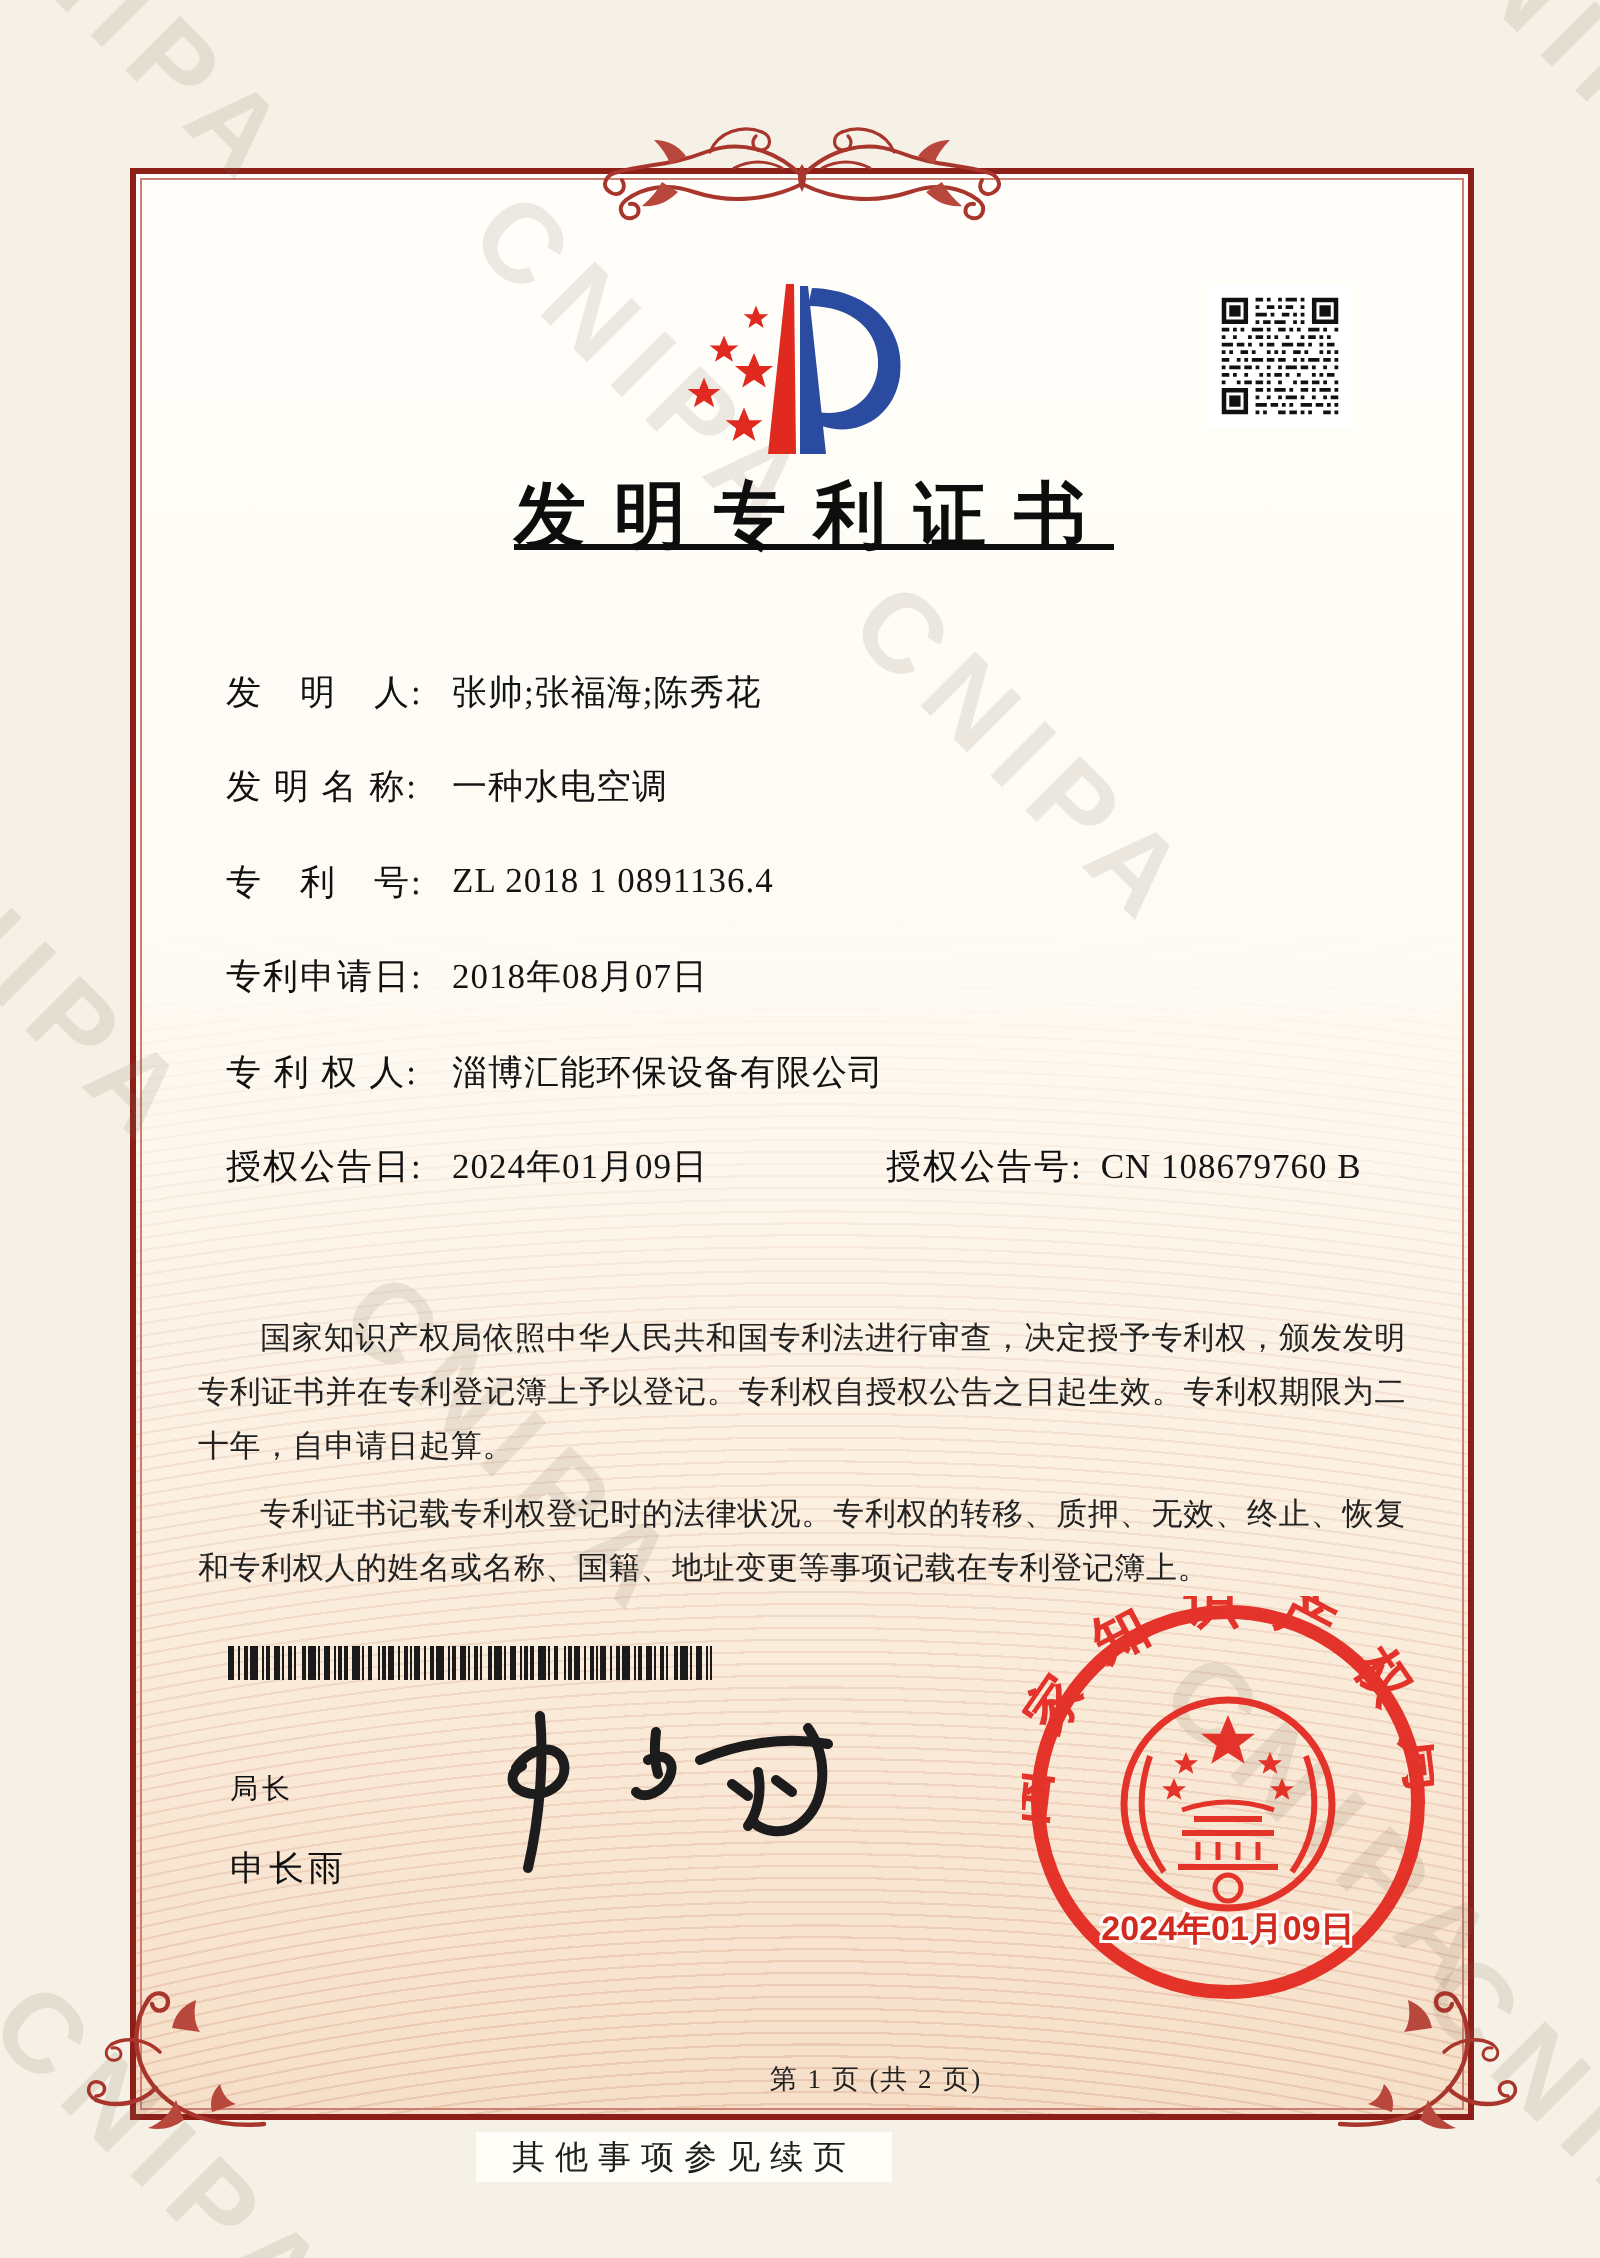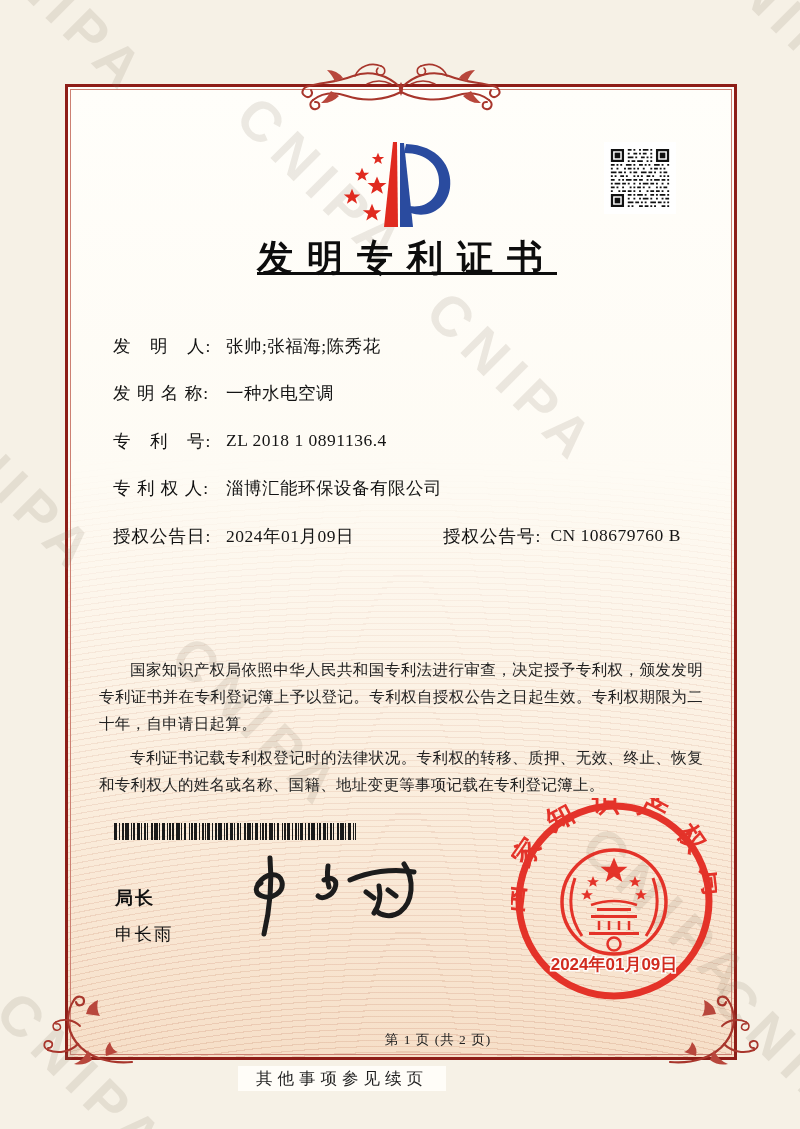--- a/index.html
+++ b/index.html
@@ -65,21 +65,21 @@
   .grant-group1{display:flex;align-items:flex-start;width:330px;}
   .grant-group2{display:flex;align-items:center;}
   
   .paras{position:absolute;left:99px;top:656px;width:604px;}
   .para{
     font-size:15.5px;line-height:27px;text-indent:2em;color:#222;
     text-align:justify;margin:0 0 7px 0;letter-spacing:.3px;
   }
   
   .barcode{position:absolute;left:114px;top:823px;}
-  .signer-title{position:absolute;left:115px;top:886px;font-size:18px;letter-spacing:2px;color:#111;font-family:"Liberation Sans",sans-serif;font-weight:bold;}
+  .signer-title{position:absolute;left:115px;top:886px;font-size:14px;letter-spacing:2px;color:#111;font-family:"Liberation Sans",sans-serif;}
   .signer-name{position:absolute;left:115px;top:922px;font-size:17.5px;letter-spacing:2px;color:#111;font-family:"Liberation Sans",sans-serif;}
   .signature{position:absolute;left:228px;top:850px;}
   .seal{position:absolute;left:511px;top:798px;}
   .page-no{
     position:absolute;left:65px;top:1031px;width:672px;text-align:center;
     font-size:13.5px;color:#222;letter-spacing:1px;padding-left:37px;
   }
   .note{
     position:absolute;left:0;top:1068px;width:684px;text-align:center;
     font-size:16.5px;letter-spacing:5px;color:#1f1f1f;
@@ -210,20 +210,24 @@
       </div>
       <div class="field-row">
         <span class="field-label">发 明 名 称:</span>
         <span class="field-value">一种水电空调</span>
       </div>
       <div class="field-row">
         <span class="field-label">专　利　号:</span>
         <span class="field-value">ZL 2018 1 0891136.4</span>
       </div>
       <div class="field-row">
+        <span class="field-label">专利申请日:</span>
+        <span class="field-value">2018年08月07日</span>
+      </div>
+      <div class="field-row">
         <span class="field-label">专 利 权 人:</span>
         <span class="field-value">淄博汇能环保设备有限公司</span>
       </div>
       <div class="field-row">
         <span class="grant-group1">
           <span class="field-label">授权公告日:</span>
           <span class="field-value">2024年01月09日</span>
         </span>
         <span class="grant-group2">
           <span class="field-label" style="min-width:0;">授权公告号:</span>

